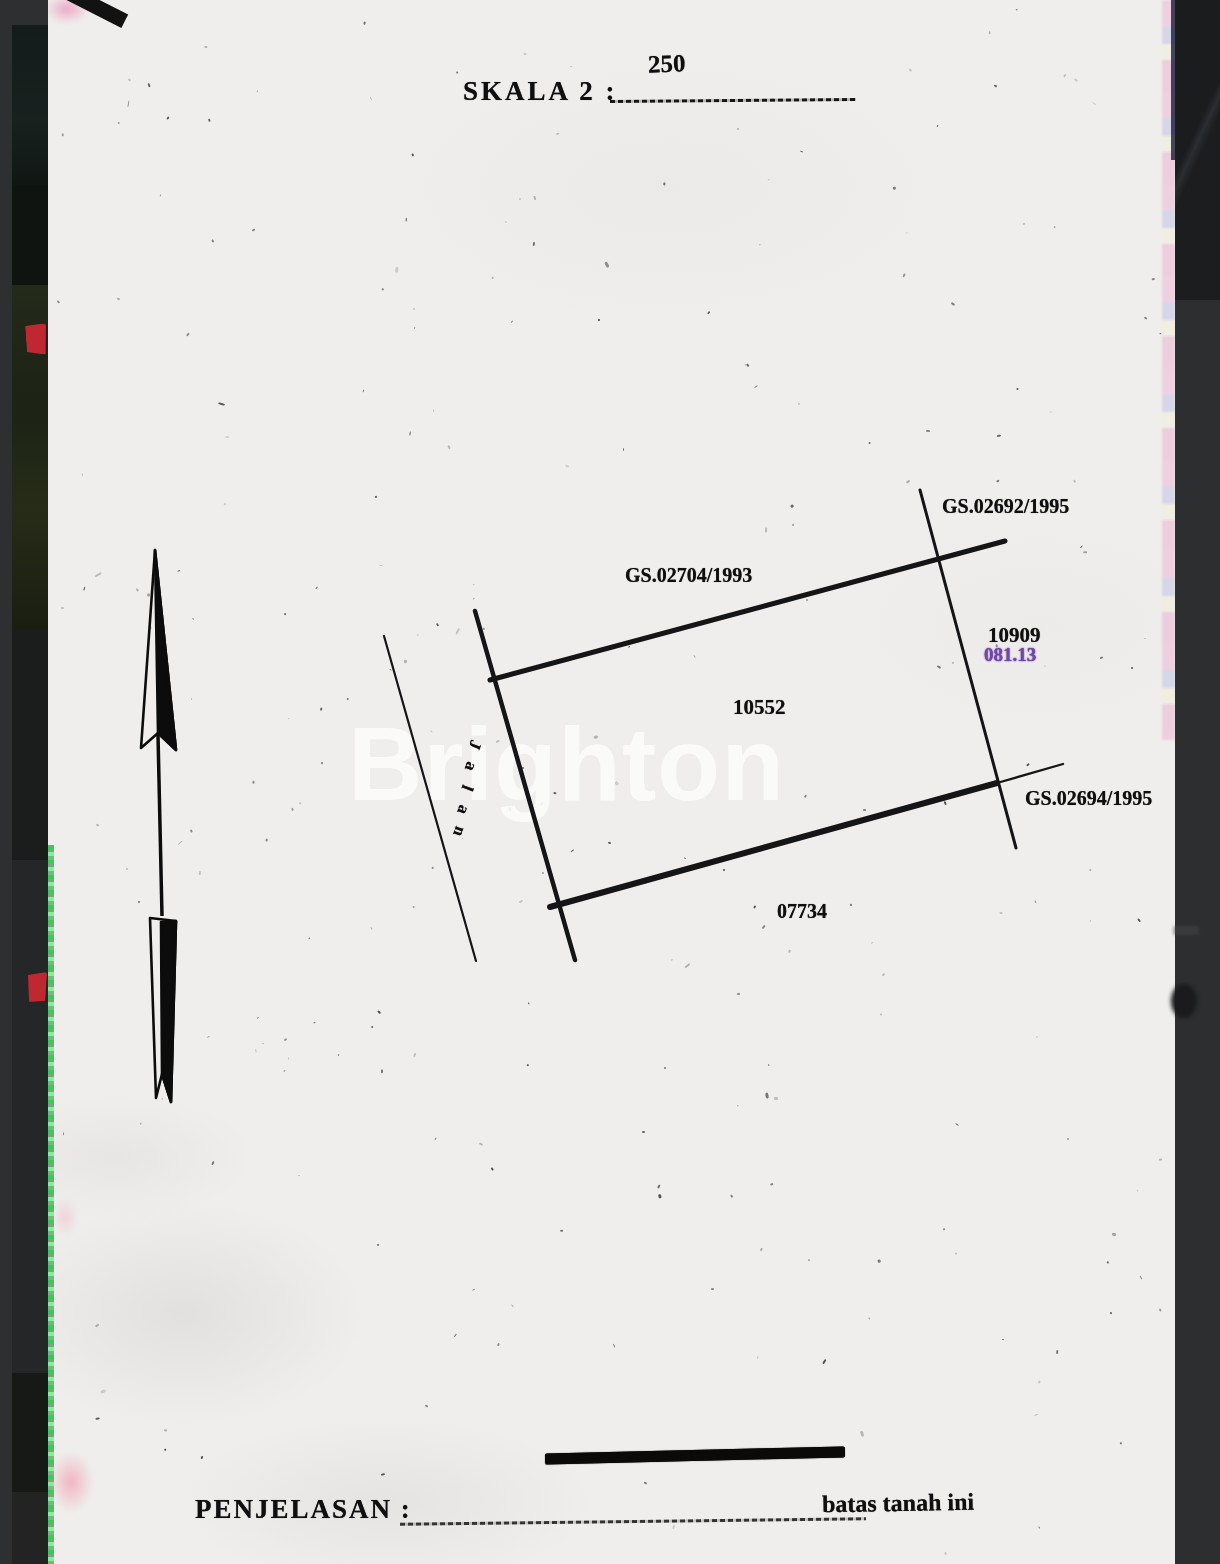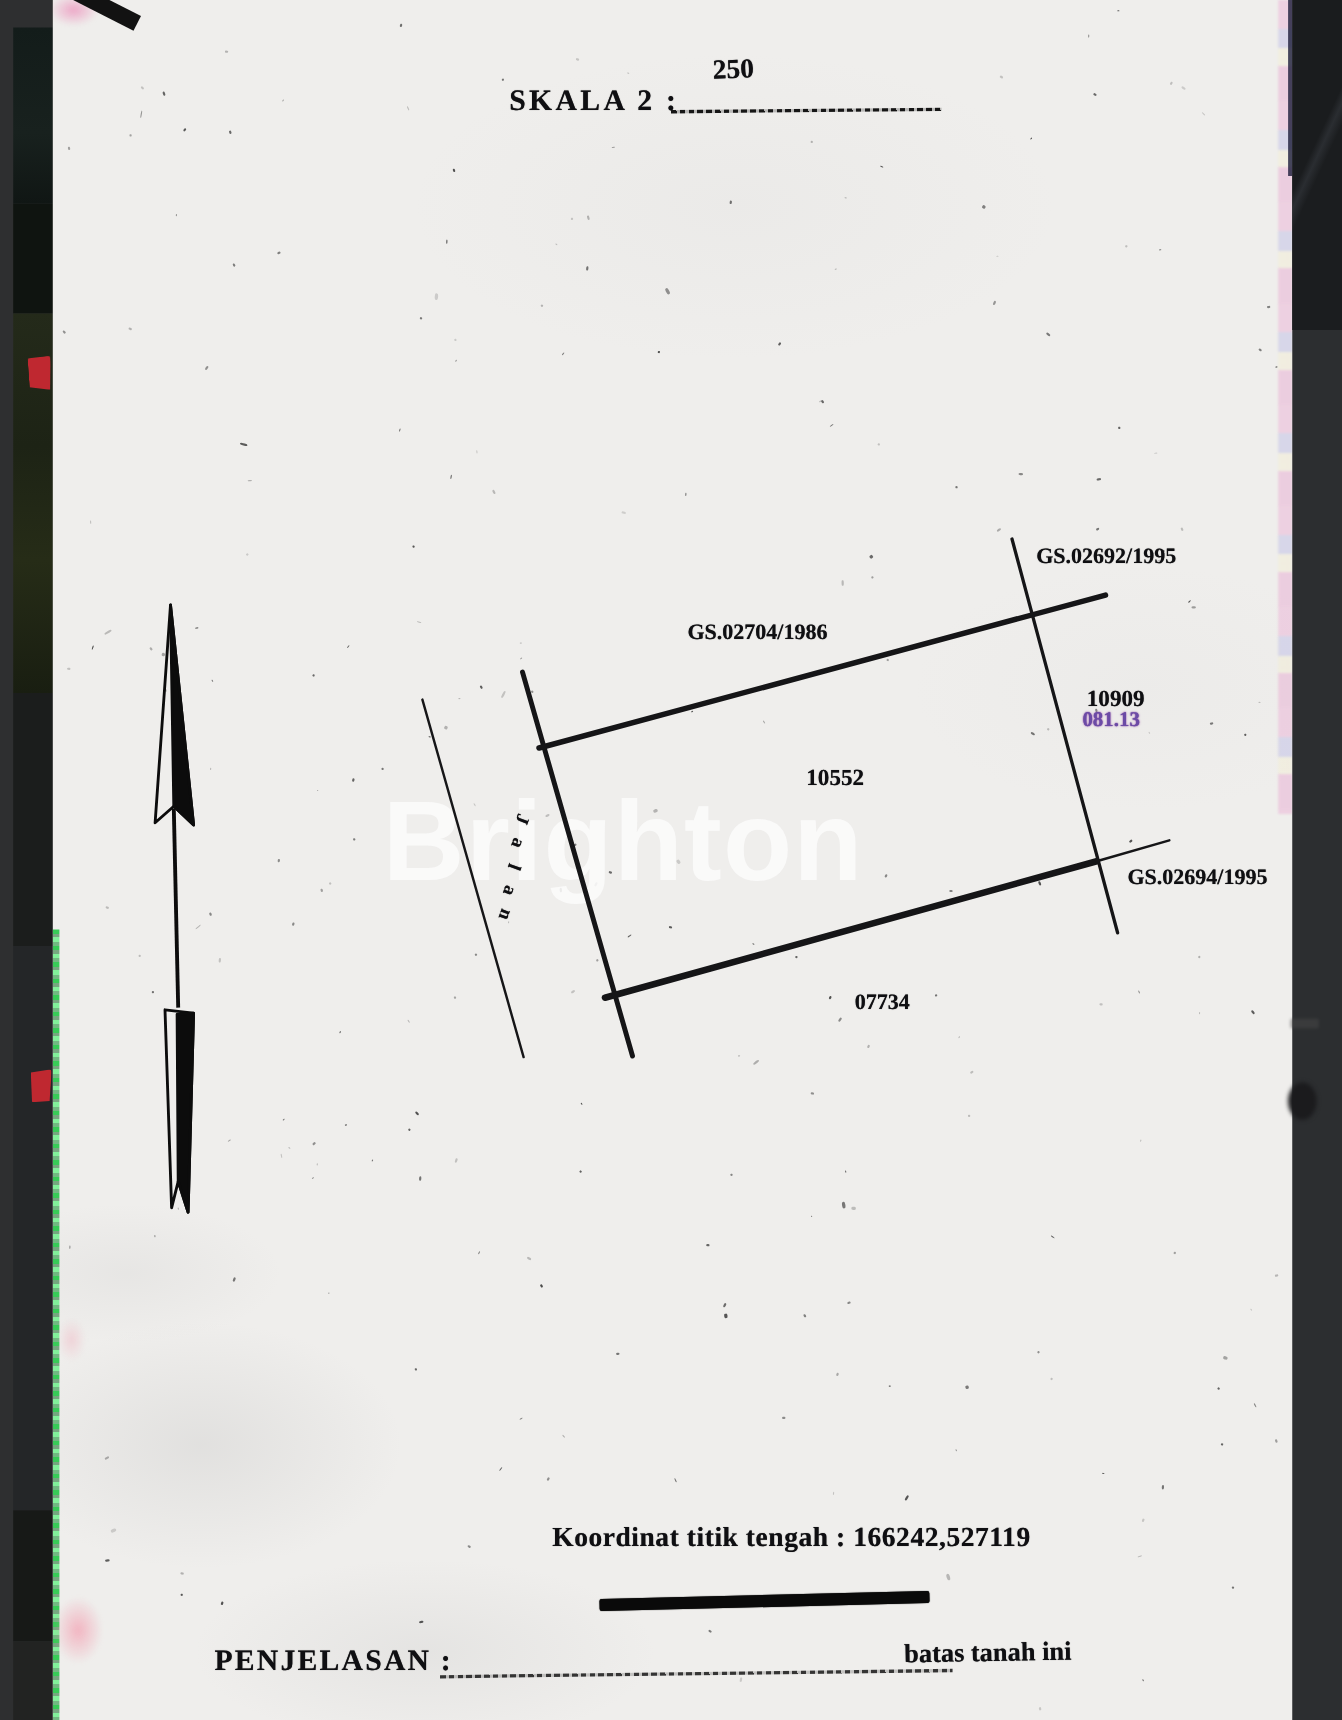--- a/index.html
+++ b/index.html
@@ -389,36 +389,35 @@
 
       <g stroke="#0c0c0c" fill="none" stroke-width="2.6" stroke-linejoin="round">
         <path d="M107,550 L93,748 L110,733 L128,750 Z"></path>
         <path d="M107,550 L110,733 L128,750 Z" fill="#0c0c0c"></path>
         <path d="M110,735 L114,916" stroke-width="3.5"></path>
         <path d="M102,918 L108,1098 L114,1074 L123,1102 L128,921 Z"></path>
         <path d="M113,922 L128,921 L123,1102 L114,1074 Z" fill="#0c0c0c"></path>
       </g>
     </svg>
 
-    <div class="ink gs lbl-gs02704">GS.02704/1986</div>
+    <div class="ink gs lbl-gs02704">GS.02704/1993</div>
     <div class="ink gs lbl-gs02692">GS.02692/1995</div>
     <div class="ink lbl-10909">10909</div>
     <div class="ink lbl-08113">081.13</div>
     <div class="ink lbl-15862">10552</div>
     <div class="ink gs lbl-gs02694">GS.02694/1995</div>
     <div class="ink lbl-07734">07734</div>
     <div class="ink jalan">
         <span>J</span>
         <span>a</span>
         <span>l</span>
         <span>a</span>
         <span>n</span>
       </div>
 
-    <div class="ink koordinat">Koordinat titik tengah : 166242,527119</div>
     <div class="legend-bar"></div>
     <div class="ink penjelasan">PENJELASAN :</div>
     <div class="pen-underline"></div>
     <div class="ink batas">batas tanah ini</div>
   </div>
 
   <div class="strip strip-right">
     <div class="rstrip-top"></div>
     <div class="rstrip-txt"></div>
     <div class="rstrip-blob"></div>

